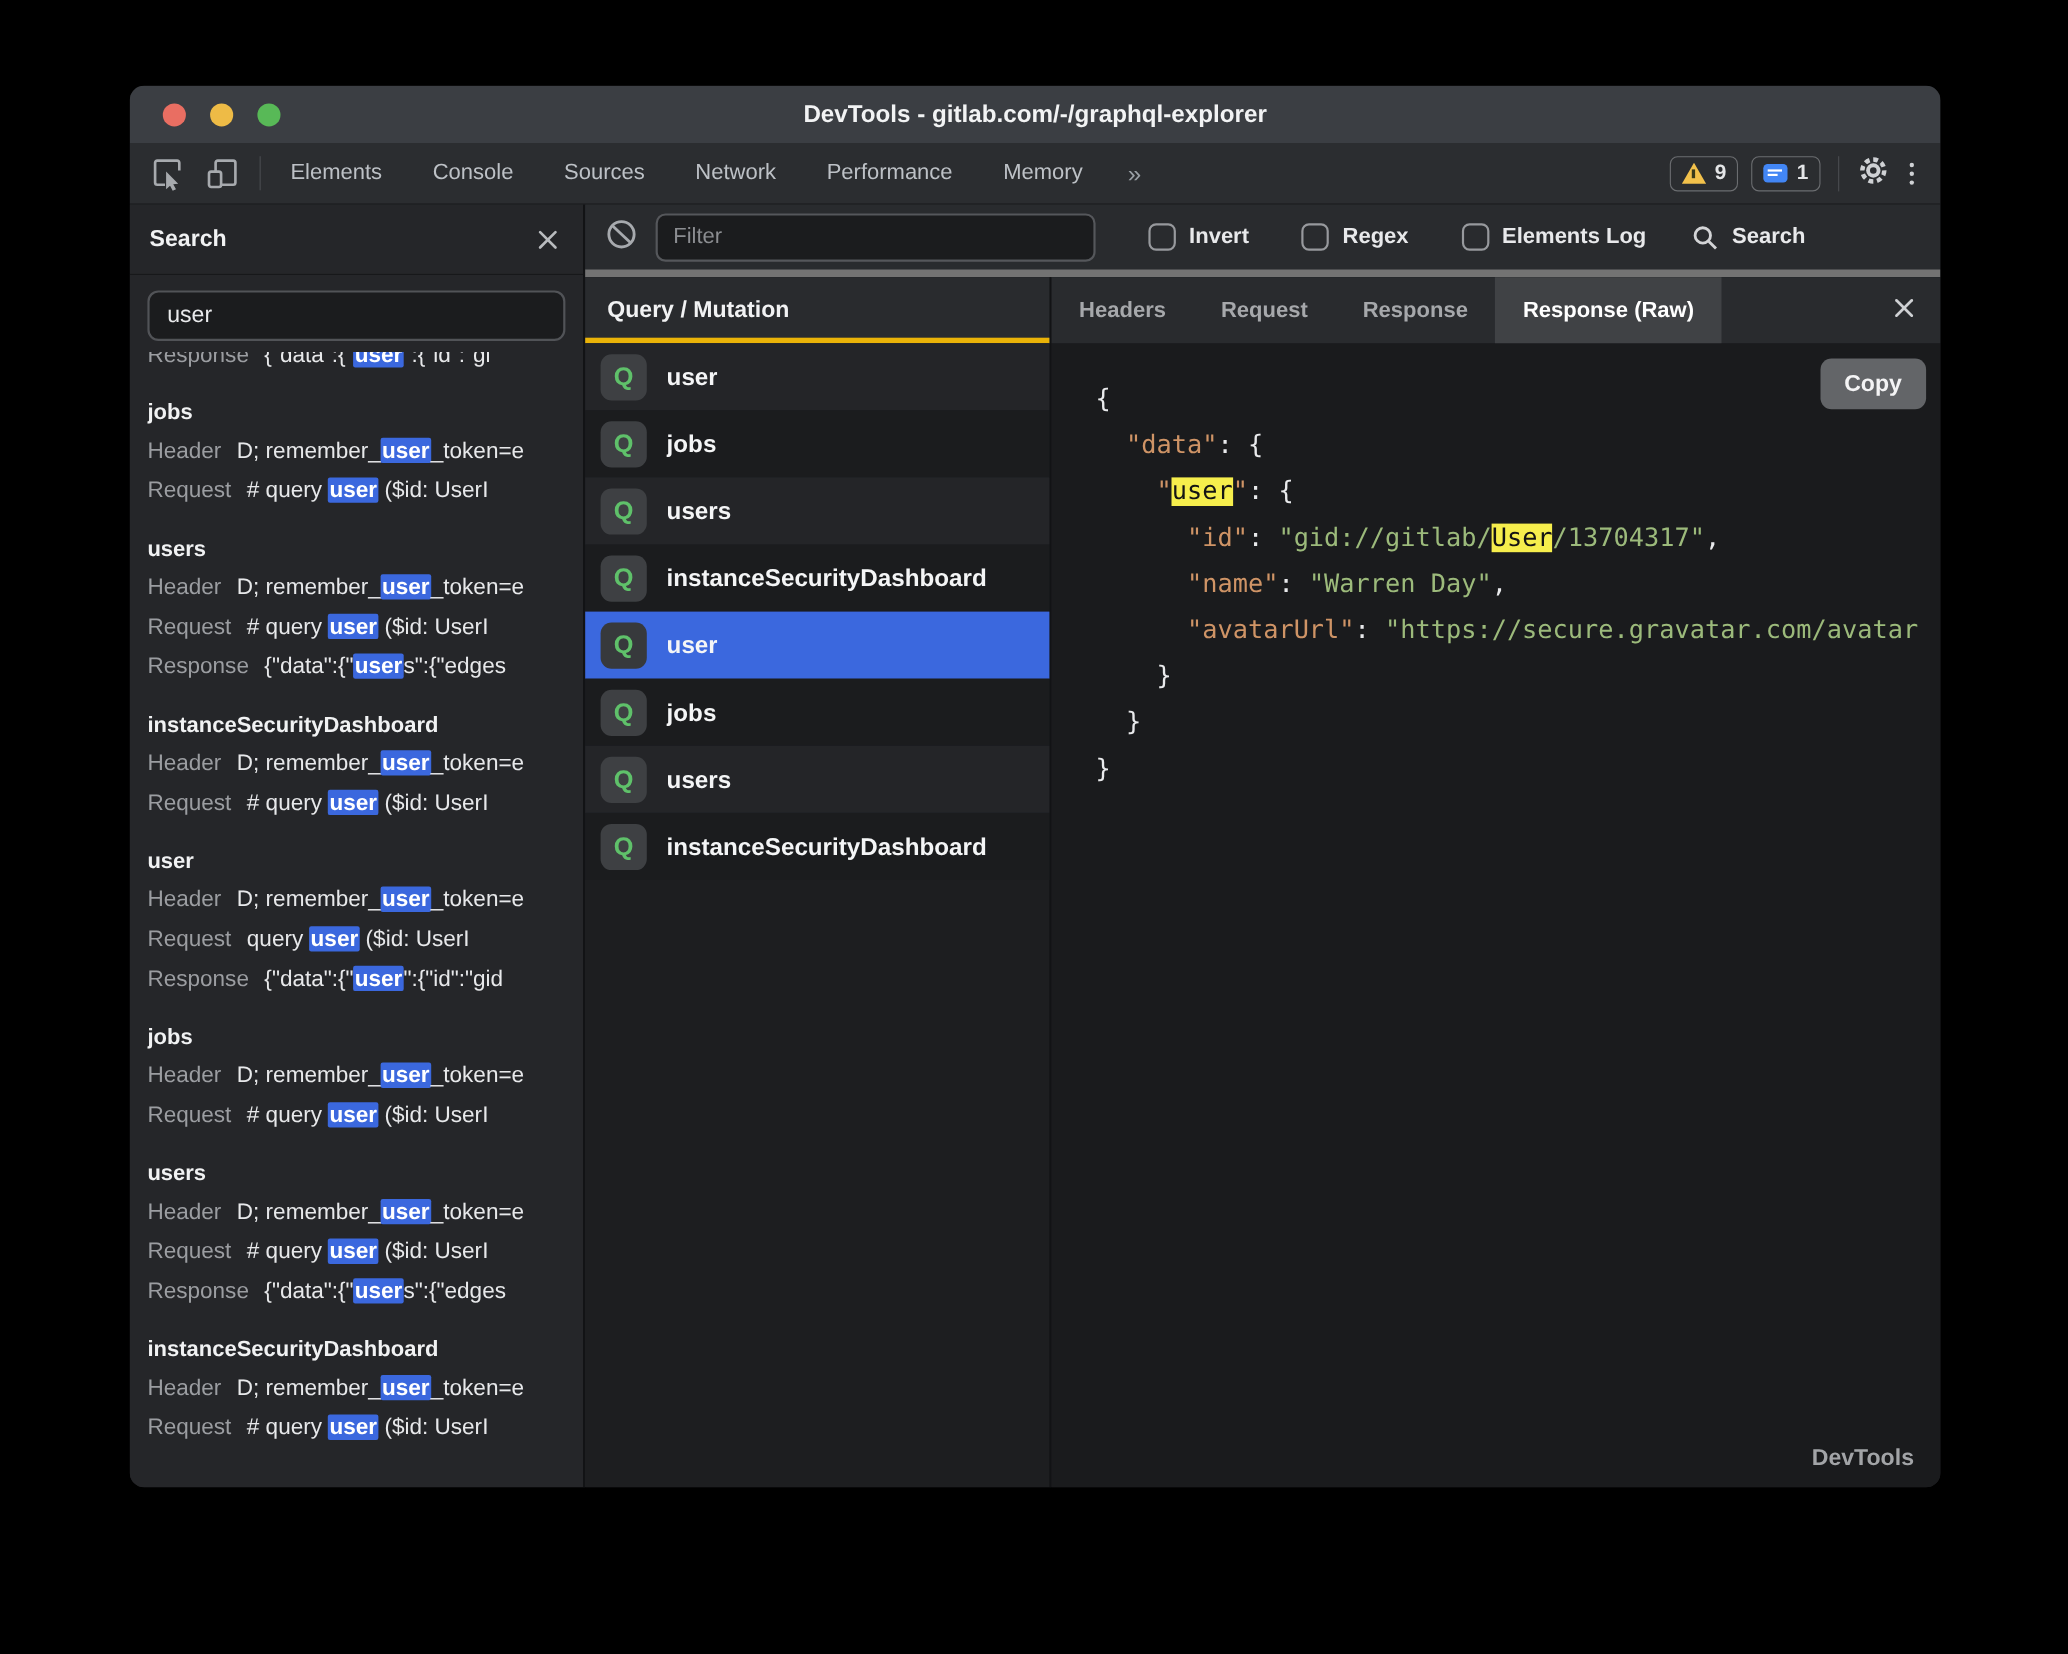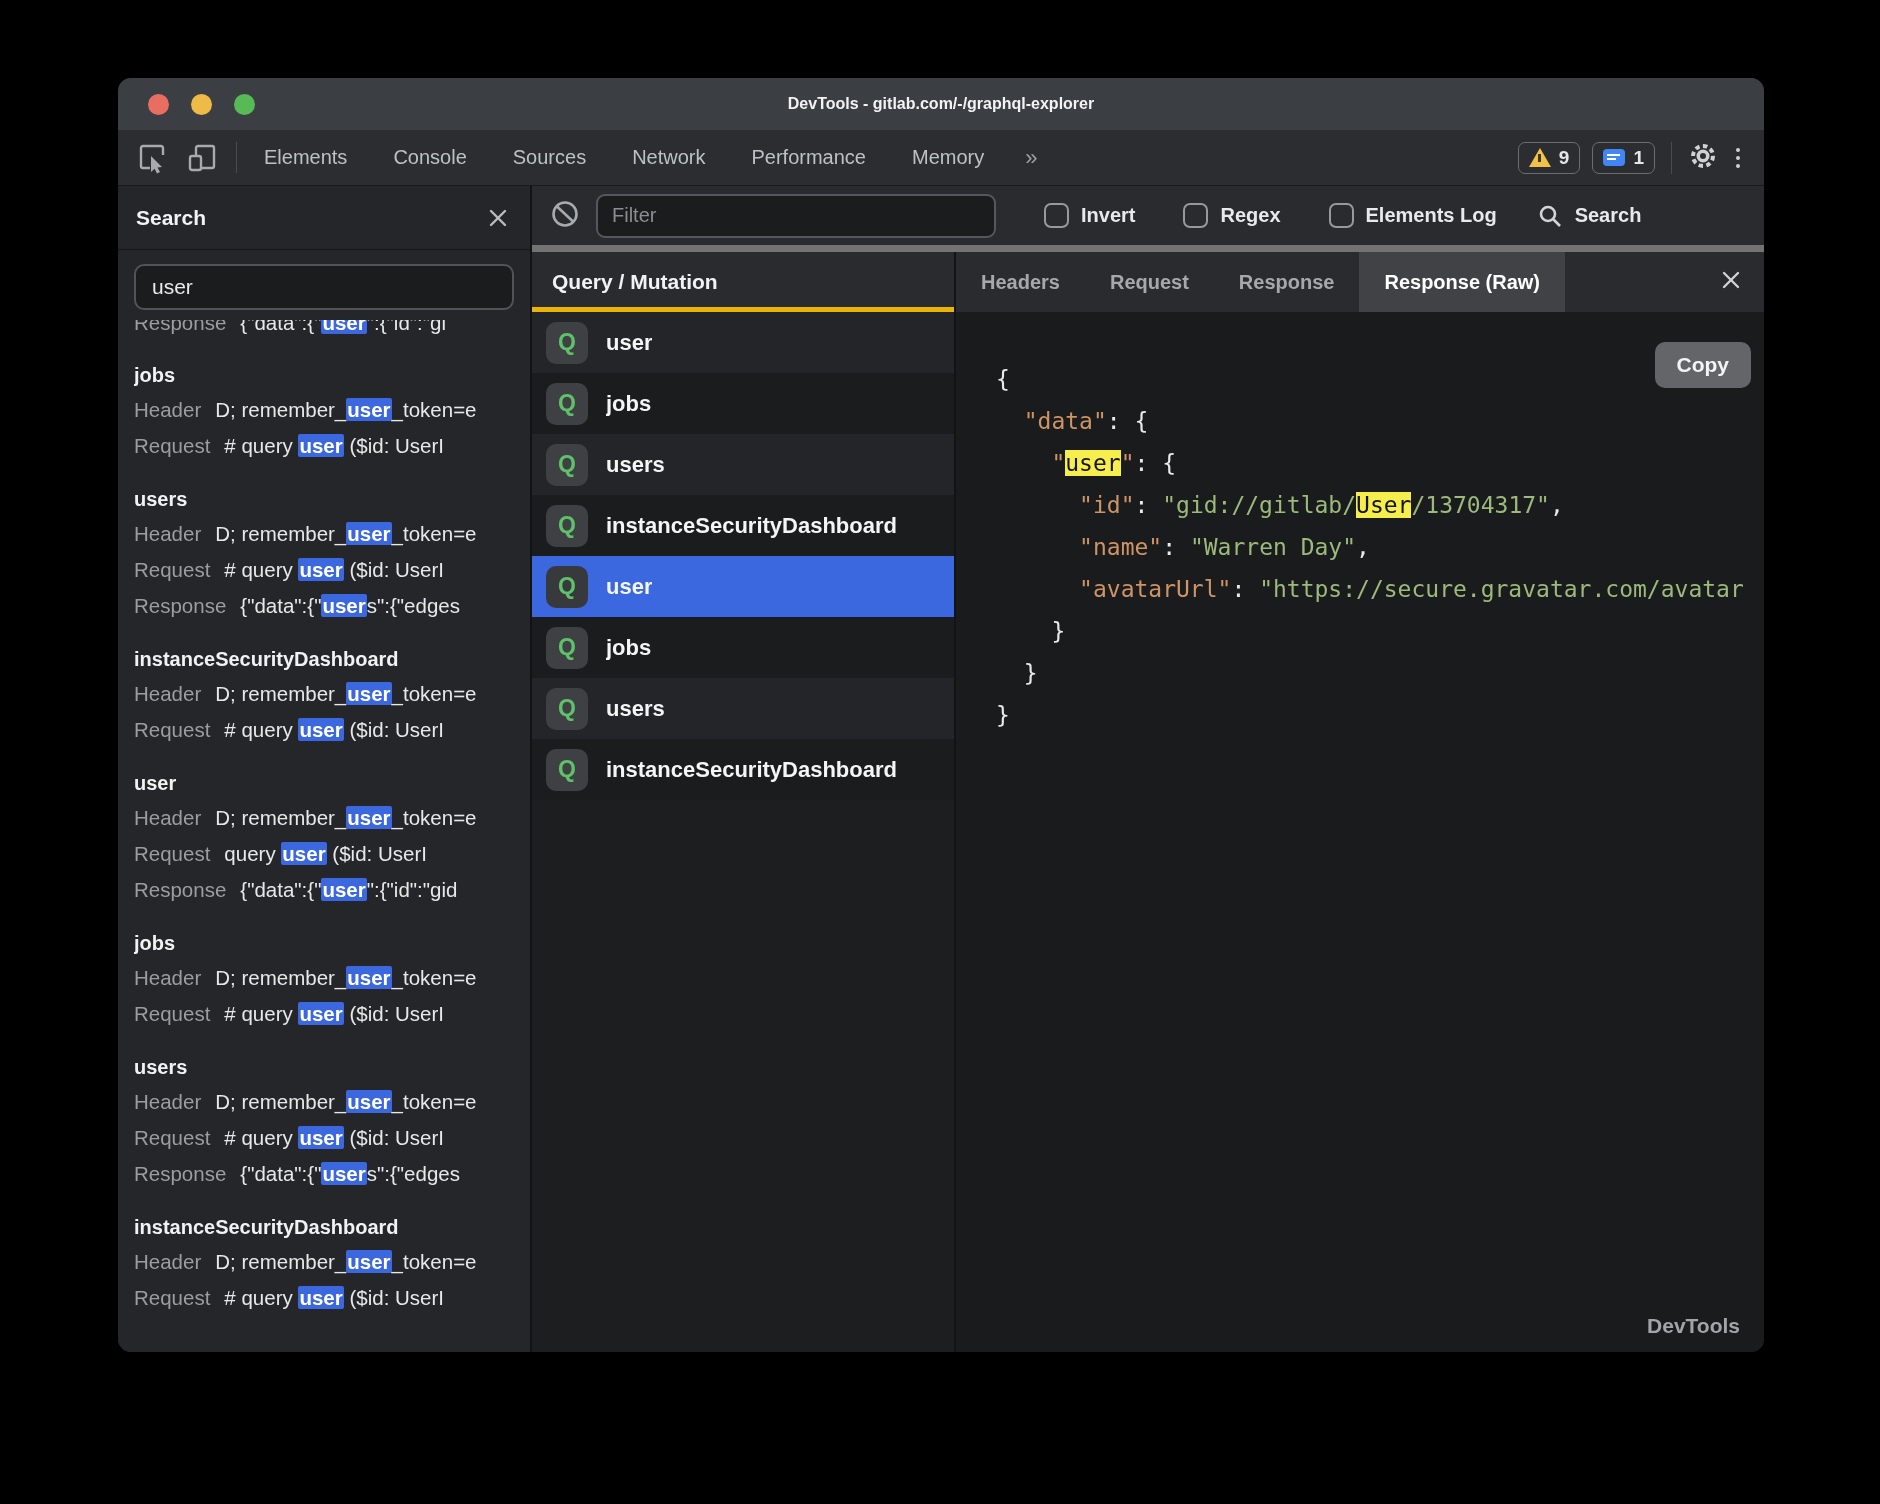--- a/index.html
+++ b/index.html
@@ -10,21 +10,21 @@
             background:#242528; border-radius:13px; overflow:hidden;
             display:flex; flex-direction:column; }
 
   
   .titlebar { height:52px; background:#3b3e43; display:flex; align-items:center;
               position:relative; flex:0 0 auto; }
   .lights { display:flex; gap:22px; padding-left:30px; }
   .light { width:21px; height:21px; border-radius:50%; }
   .light.red{ background:#e96e62; } .light.yellow{ background:#eebb46; } .light.green{ background:#58b957; }
   .win-title { position:absolute; left:0; right:0; text-align:center; color:#f2f3f4;
-               font-size:16px; font-weight:700; }
+               font-size:22px; font-weight:700; }
 
   
   .tabbar { height:56px; background:#2b2d30; display:flex; align-items:stretch;
             flex:0 0 auto; border-bottom:1px solid #18191b; }
   .tb-icons { display:flex; align-items:center; gap:18px; padding:0 14px 0 18px; }
   .tb-icons svg { display:block; }
   .vdiv { width:1px; background:#4a4c50; margin:12px 4px; }
   .tabs { display:flex; align-items:stretch; }
   .tab { display:flex; align-items:center; padding:0 23px; color:#bdc1c6; font-size:20px; cursor:default; }
   .tab.selected { background:#000; color:#fff; }
@@ -99,21 +99,21 @@
 
   
   .details-panel { flex:1; display:flex; flex-direction:column; min-width:0; background:#1a1b1d; position:relative; }
   .det-tabs { height:60px; flex:0 0 auto; background:#292b2e; display:flex; align-items:stretch; }
   .det-tab { display:flex; align-items:center; padding:0 25px; color:#a6a8ab; font-size:20px;
              font-weight:700; cursor:pointer; }
   .det-tab.selected { background:#404245; color:#fff; }
   .det-close { margin-left:auto; align-self:center; margin-right:22px; cursor:pointer; }
 
   .json-area { flex:1; position:relative; overflow:hidden; padding:30px 0 0 40px;
-               font-family:"DejaVu Sans Mono", monospace; font-size:23px; line-height:42px;margin-top:16px; }
+               font-family:"DejaVu Sans Mono", monospace; font-size:23px; line-height:42px; }
   .json-line { white-space:pre; overflow:hidden; }
   .tp { color:#e9eaec; } .tk { color:#cf9466; } .ts { color:#9cba7b; }
   .th { background:#f6ee4c; color:#141414; }
   .copy-btn { position:absolute; top:14px; right:13px; background:#636568; border:none;
               border-radius:10px; color:#f4f4f5; font-size:21px; font-weight:700;
               padding:11px 22px; font-family:"Liberation Sans", sans-serif; cursor:pointer; }
   .support { position:absolute; bottom:14px; right:24px; color:#a2a4a7; font-size:21px; font-weight:700; }
 </style>
 </head>
 <body>

